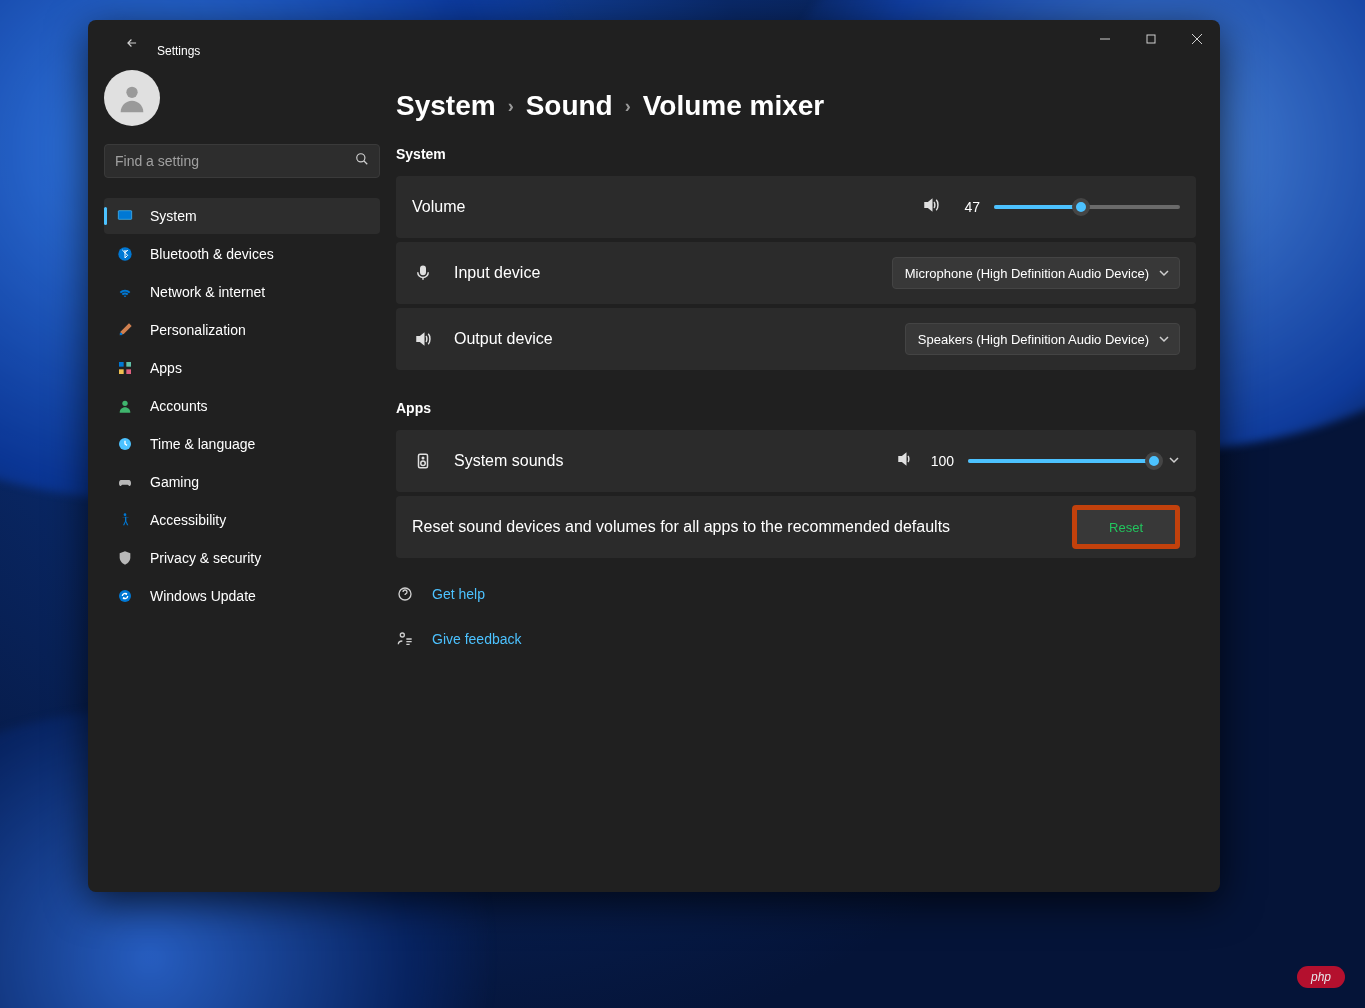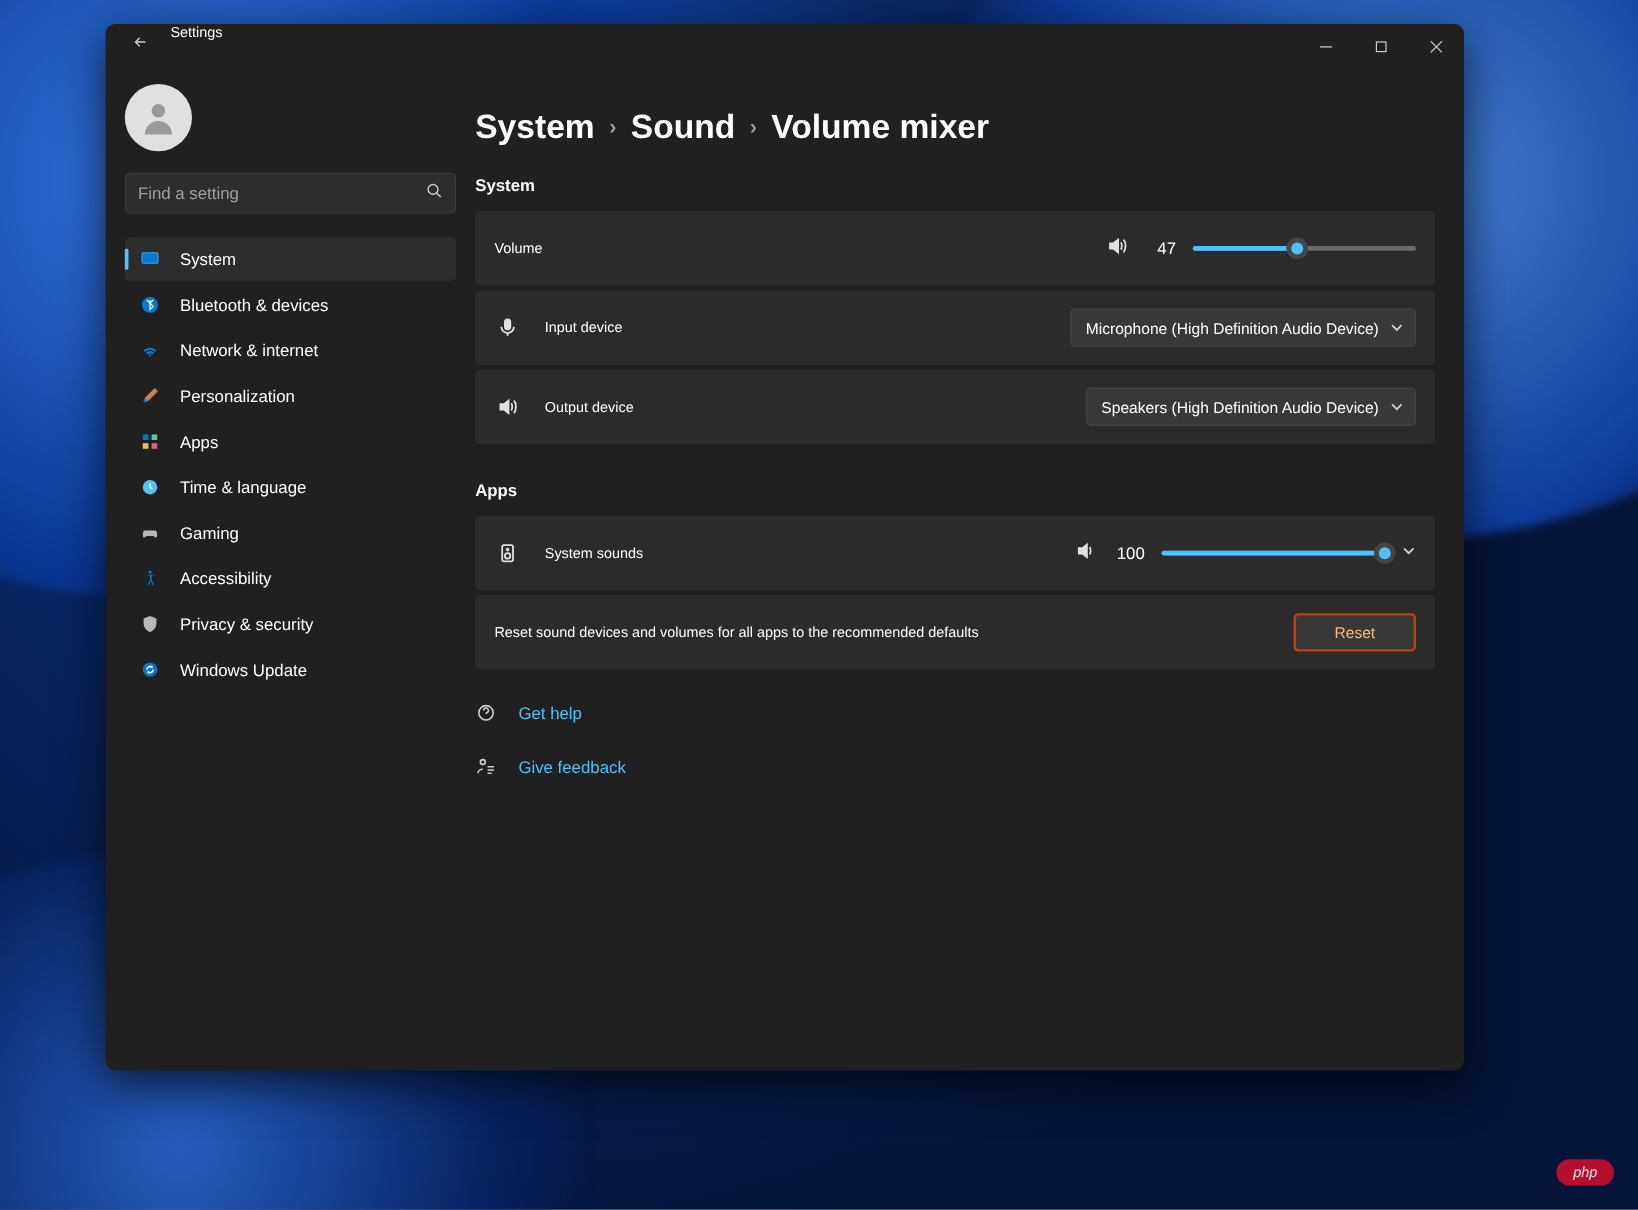--- a/index.html
+++ b/index.html
@@ -27,22 +27,22 @@
     background: #202020;
     border-radius: 8px;
     box-shadow: 0 10px 40px rgba(0,0,0,0.7);
     display: flex;
     flex-direction: column;
     overflow: hidden;
   }
   .titlebar {
     height: 38px;
     display: flex;
-    align-items: flex-start;
-    padding-left: 14px;
+    align-items: flex-end;
+    padding-left: 29px;
     position: relative;
   }
   .back-btn {
     width: 30px; height: 30px;
     display:flex; align-items:center; justify-content:center;
     color:#cfcfcf; cursor:pointer; border-radius:4px;
   }
   .back-btn svg { width:14px; height:14px; }
   .title-text { margin-left: 10px; font-size: 12px; color:#ffffff; }
   .win-controls { position:absolute; right:0; top:0; display:flex; height:38px; }
@@ -100,21 +100,21 @@
   .section-label.apps { margin-top:30px; }
 
   .card {
     background:#2b2b2b; border-radius:4px;
     padding:0 16px; min-height:62px;
     display:flex; align-items:center;
     margin-bottom:4px;
   }
   .card .lead-icon { width:22px; margin-right:20px; display:flex; align-items:center; justify-content:center; color:#e0e0e0; }
   .card .lead-icon svg { width:18px; height:18px; }
-  .card .label { font-size:12px; flex:1; }
+  .card .label { font-size:16px; flex:1; }
   .card .label.short { flex:0 0 auto; margin-right:auto; }
 
   .vol-group { display:flex; align-items:center; gap:14px; }
   .vol-icon { color:#e0e0e0; }
   .vol-icon svg { width:18px; height:18px; }
   .vol-num { font-size:14px; width:26px; text-align:right; }
   .slider {
     position:relative; width:186px; height:20px;
   }
   .slider .track {
@@ -137,23 +137,23 @@
     display:flex; align-items:center; padding:0 10px 0 12px;
     font-size:13px; gap:10px; cursor:pointer;
   }
   .dropdown .chev { color:#cfcfcf; }
   .dropdown .chev svg { width:10px; height:10px; }
 
   .expand-chev { margin-left:14px; color:#cfcfcf; cursor:pointer; }
   .expand-chev svg { width:12px; height:12px; }
 
   .reset-btn {
-    background:#383838; border:2px solid #c2410c;
-    border-radius:4px; height:32px; padding:0 32px;
-    font-size:13px; color:#fdba74; cursor:pointer;
+    background:#383838; border:5px solid #c2410c;
+    border-radius:4px; height:44px; padding:0 32px;
+    font-size:13px; color:#22c55e; cursor:pointer;
   }
 
   .help-links { margin-top:28px; display:flex; flex-direction:column; gap:29px; }
   .help-link { display:flex; align-items:center; gap:18px; font-size:14px; }
   .help-link .link-icon { color:#cfcfcf; width:18px; display:flex; justify-content:center; }
   .help-link .link-icon svg { width:16px; height:16px; }
   .help-link a { color:#4cc2ff; cursor:pointer; text-decoration:none; }
 
   .watermark {
     position:absolute; right:20px; bottom:20px;
@@ -256,20 +256,29 @@
         <div class="nav-item">
           <span class="nav-icon">
               <svg viewBox="0 0 24 24">
                 <rect x="3" y="3" width="7" height="7" fill="#0078d4"></rect>
                 <rect x="14" y="3" width="7" height="7" fill="#60c0a8"></rect>
                 <rect x="3" y="14" width="7" height="7" fill="#f0c050"></rect>
                 <rect x="14" y="14" width="7" height="7" fill="#e06080"></rect>
               </svg>
             </span>
           <span>Apps</span>
+        </div>
+        <div class="nav-item">
+          <span class="nav-icon">
+              <svg viewBox="0 0 24 24" fill="#3fb56d">
+                <circle cx="12" cy="8" r="4"></circle>
+                <path d="M4 22c0-4.4 3.6-8 8-8s8 3.6 8 8z"></path>
+              </svg>
+            </span>
+          <span>Accounts</span>
         </div>
         <div class="nav-item">
           <span class="nav-icon">
               <svg viewBox="0 0 24 24">
                 <circle cx="12" cy="12" r="9" fill="#4cc2ff"></circle>
                 <path d="M12 7v5l3 2" stroke="#fff" stroke-width="2" fill="none"></path>
               </svg>
             </span>
           <span>Time &amp; language</span>
         </div>

